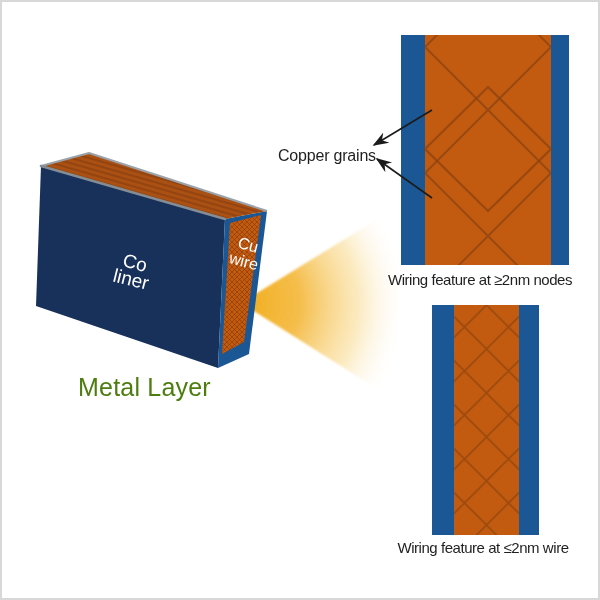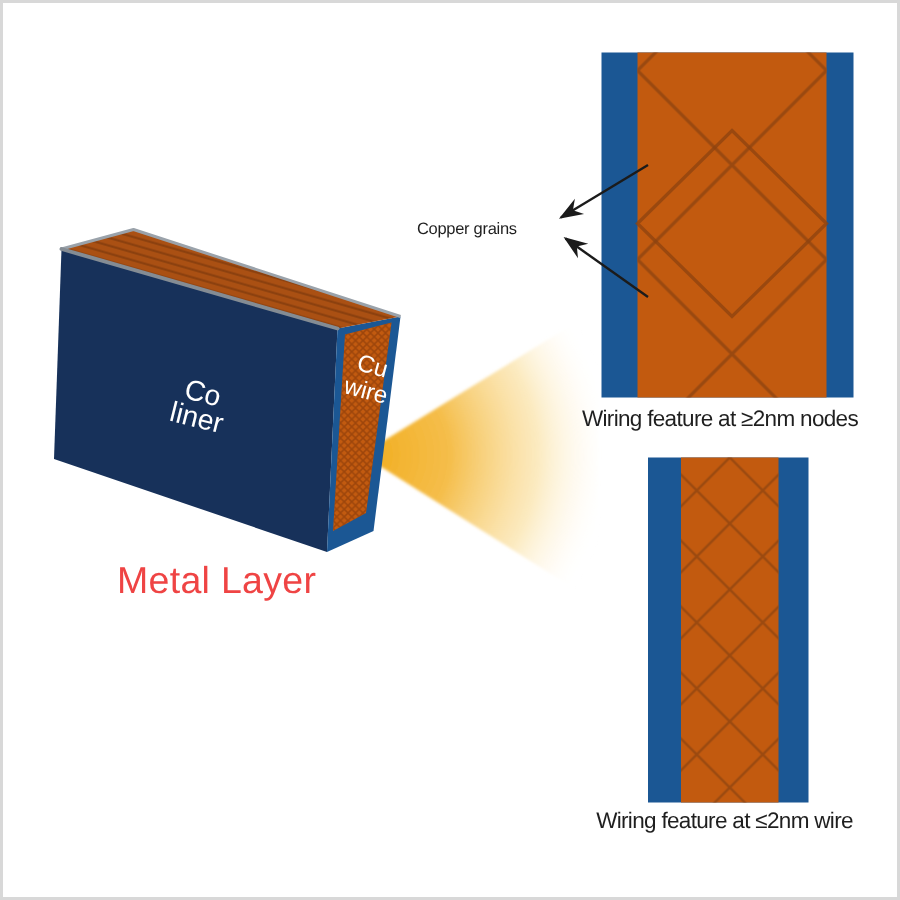--- a/index.html
+++ b/index.html
@@ -14,31 +14,31 @@
   }
   .canvas svg{position:absolute;left:0;top:0;}
   .lbl{
     position:absolute;
     font-family:"Liberation Sans", sans-serif;
     color:#1f1f1f;
     white-space:nowrap;
   }
   .lbl-copper-grains{
     left:276px;top:145px;
-    font-size:11px;letter-spacing:-0.2px;
+    font-size:16px;letter-spacing:-0.2px;
   }
   .lbl-wiring{
     font-size:15px;letter-spacing:-0.45px;
     width:220px;text-align:center;
   }
   .lbl-wiring-top{left:368px;top:269px;}
   .lbl-wiring-bottom{left:371px;top:537px;}
   .lbl-metal-layer{
     left:76px;top:371px;
-    font-size:25px;color:#ef4444;letter-spacing:0.2px;
+    font-size:25px;color:#4d7c0f;letter-spacing:0.2px;
   }
   .lbl-co-liner{
     left:97px;top:252px;width:68px;
     color:#ffffff;font-size:19px;line-height:17px;
     text-align:center;
     transform:rotate(14deg);
     white-space:normal;
   }
   .lbl-cu-wire{
     left:214px;top:234px;width:60px;

